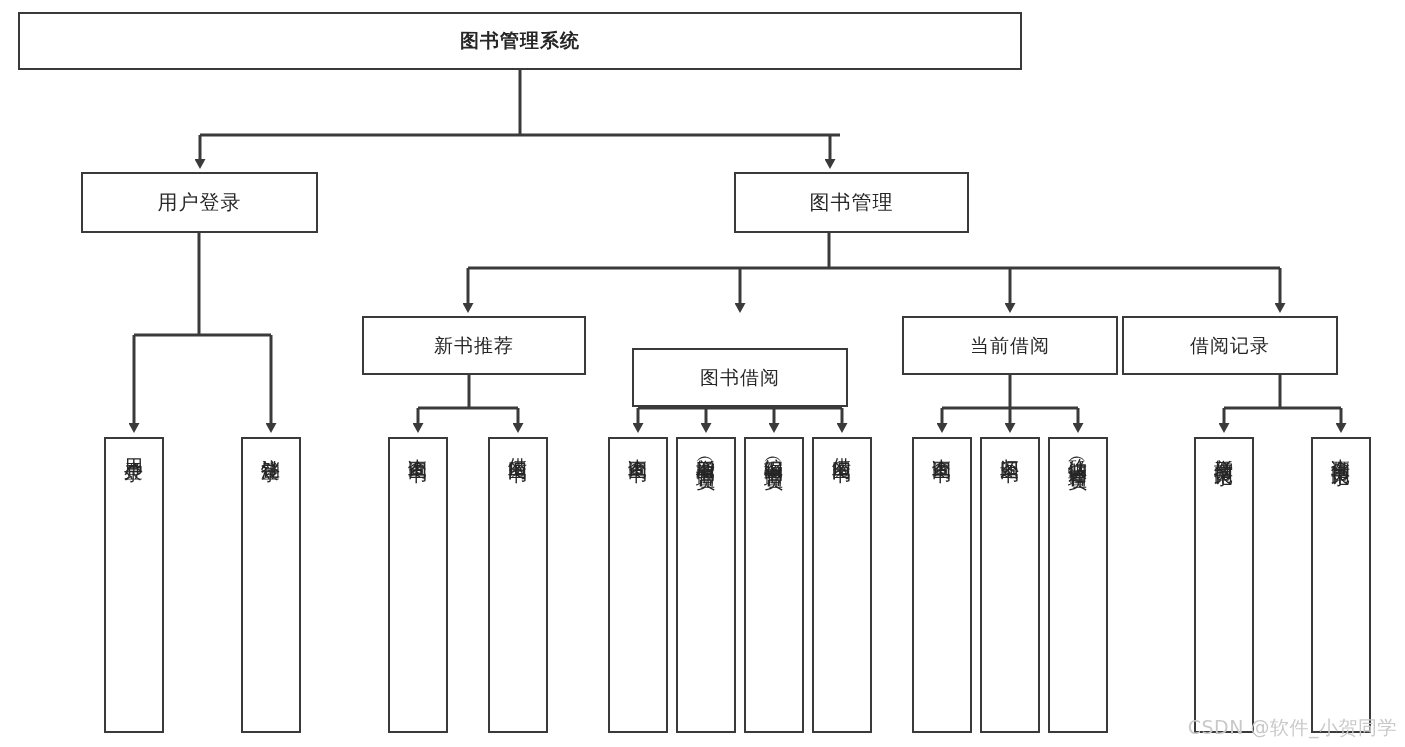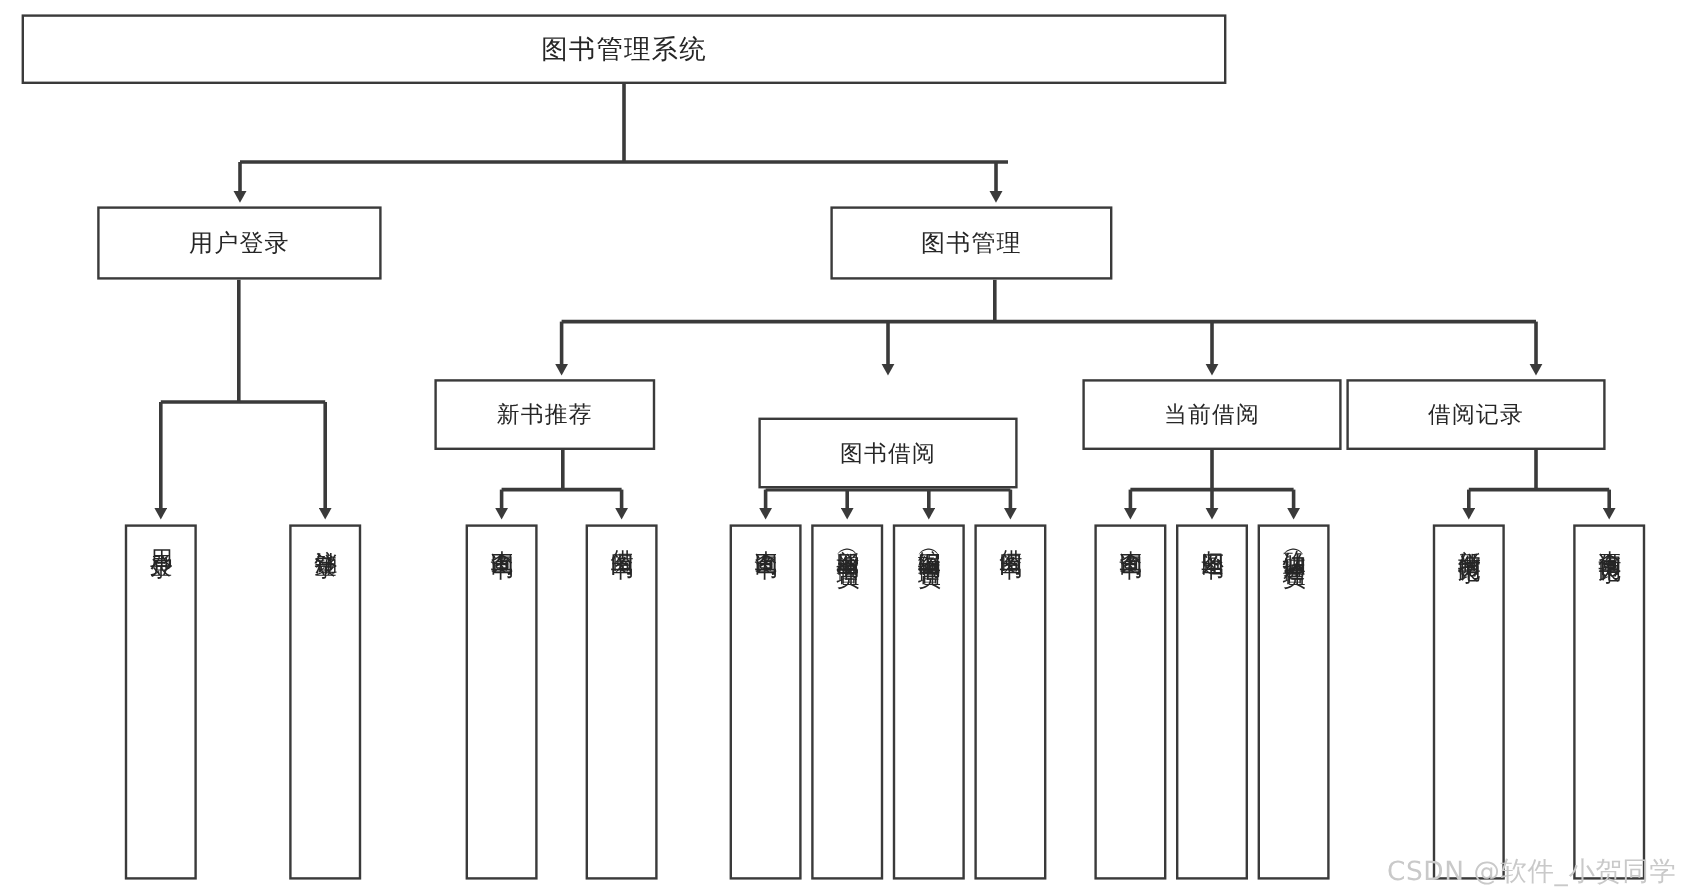--- a/index.html
+++ b/index.html
@@ -28,21 +28,22 @@
     position: absolute;
     box-sizing: border-box;
     border: 2px solid #3a3a3a;
     background: #ffffff;
     display: flex;
     align-items: center;
     justify-content: center;
     color: #262626;
   }
   .node.root {
-    font-size: 22px;
+    font-size: 19px;
+    font-weight: bold;
   }
   .node.lvl1 {
     font-size: 20px;
   }
   .node.lvl2 {
     font-size: 19px;
   }
   .node.leaf {
     align-items: flex-start;
     padding-top: 4px;
@@ -61,21 +62,21 @@
     letter-spacing: 1px;
   }
   .leaf-mid {
     align-items: center;
     padding-top: 0;
   }
   #watermark {
     position: absolute;
     right: 8px;
     bottom: 6px;
-    font-size: 22px;
+    font-size: 19px;
     color: #c9c9c9;
     white-space: nowrap;
     letter-spacing: 0.5px;
   }
 </style>
 </head>
 <body>
 
 <div id="canvas">
 
@@ -129,25 +130,25 @@
     </g>
   </svg>
 
   <div class="node root" style="left:18px; top:12px; width:1004px; height:58px;">
     <span class="htext">图书管理系统</span>
   </div>
 
   <div class="node lvl1" style="left:81px; top:172px; width:237px; height:61px;">
     <span class="htext">用户登录</span>
   </div>
-  <div class="node lvl1" style="left:692px; top:172px; width:235px; height:61px;">
+  <div class="node lvl1" style="left:734px; top:172px; width:235px; height:61px;">
     <span class="htext">图书管理</span>
   </div>
 
-  <div class="node lvl2" style="left:362px; top:316px; width:184px; height:59px;">
+  <div class="node lvl2" style="left:362px; top:316px; width:224px; height:59px;">
     <span class="htext">新书推荐</span>
   </div>
   <div class="node lvl2" style="left:632px; top:316px; width:216px; height:59px;margin-top:32px;">
     <span class="htext">图书借阅</span>
   </div>
   <div class="node lvl2" style="left:902px; top:316px; width:216px; height:59px;">
     <span class="htext">当前借阅</span>
   </div>
   <div class="node lvl2" style="left:1122px; top:316px; width:216px; height:59px;">
     <span class="htext">借阅记录</span>

